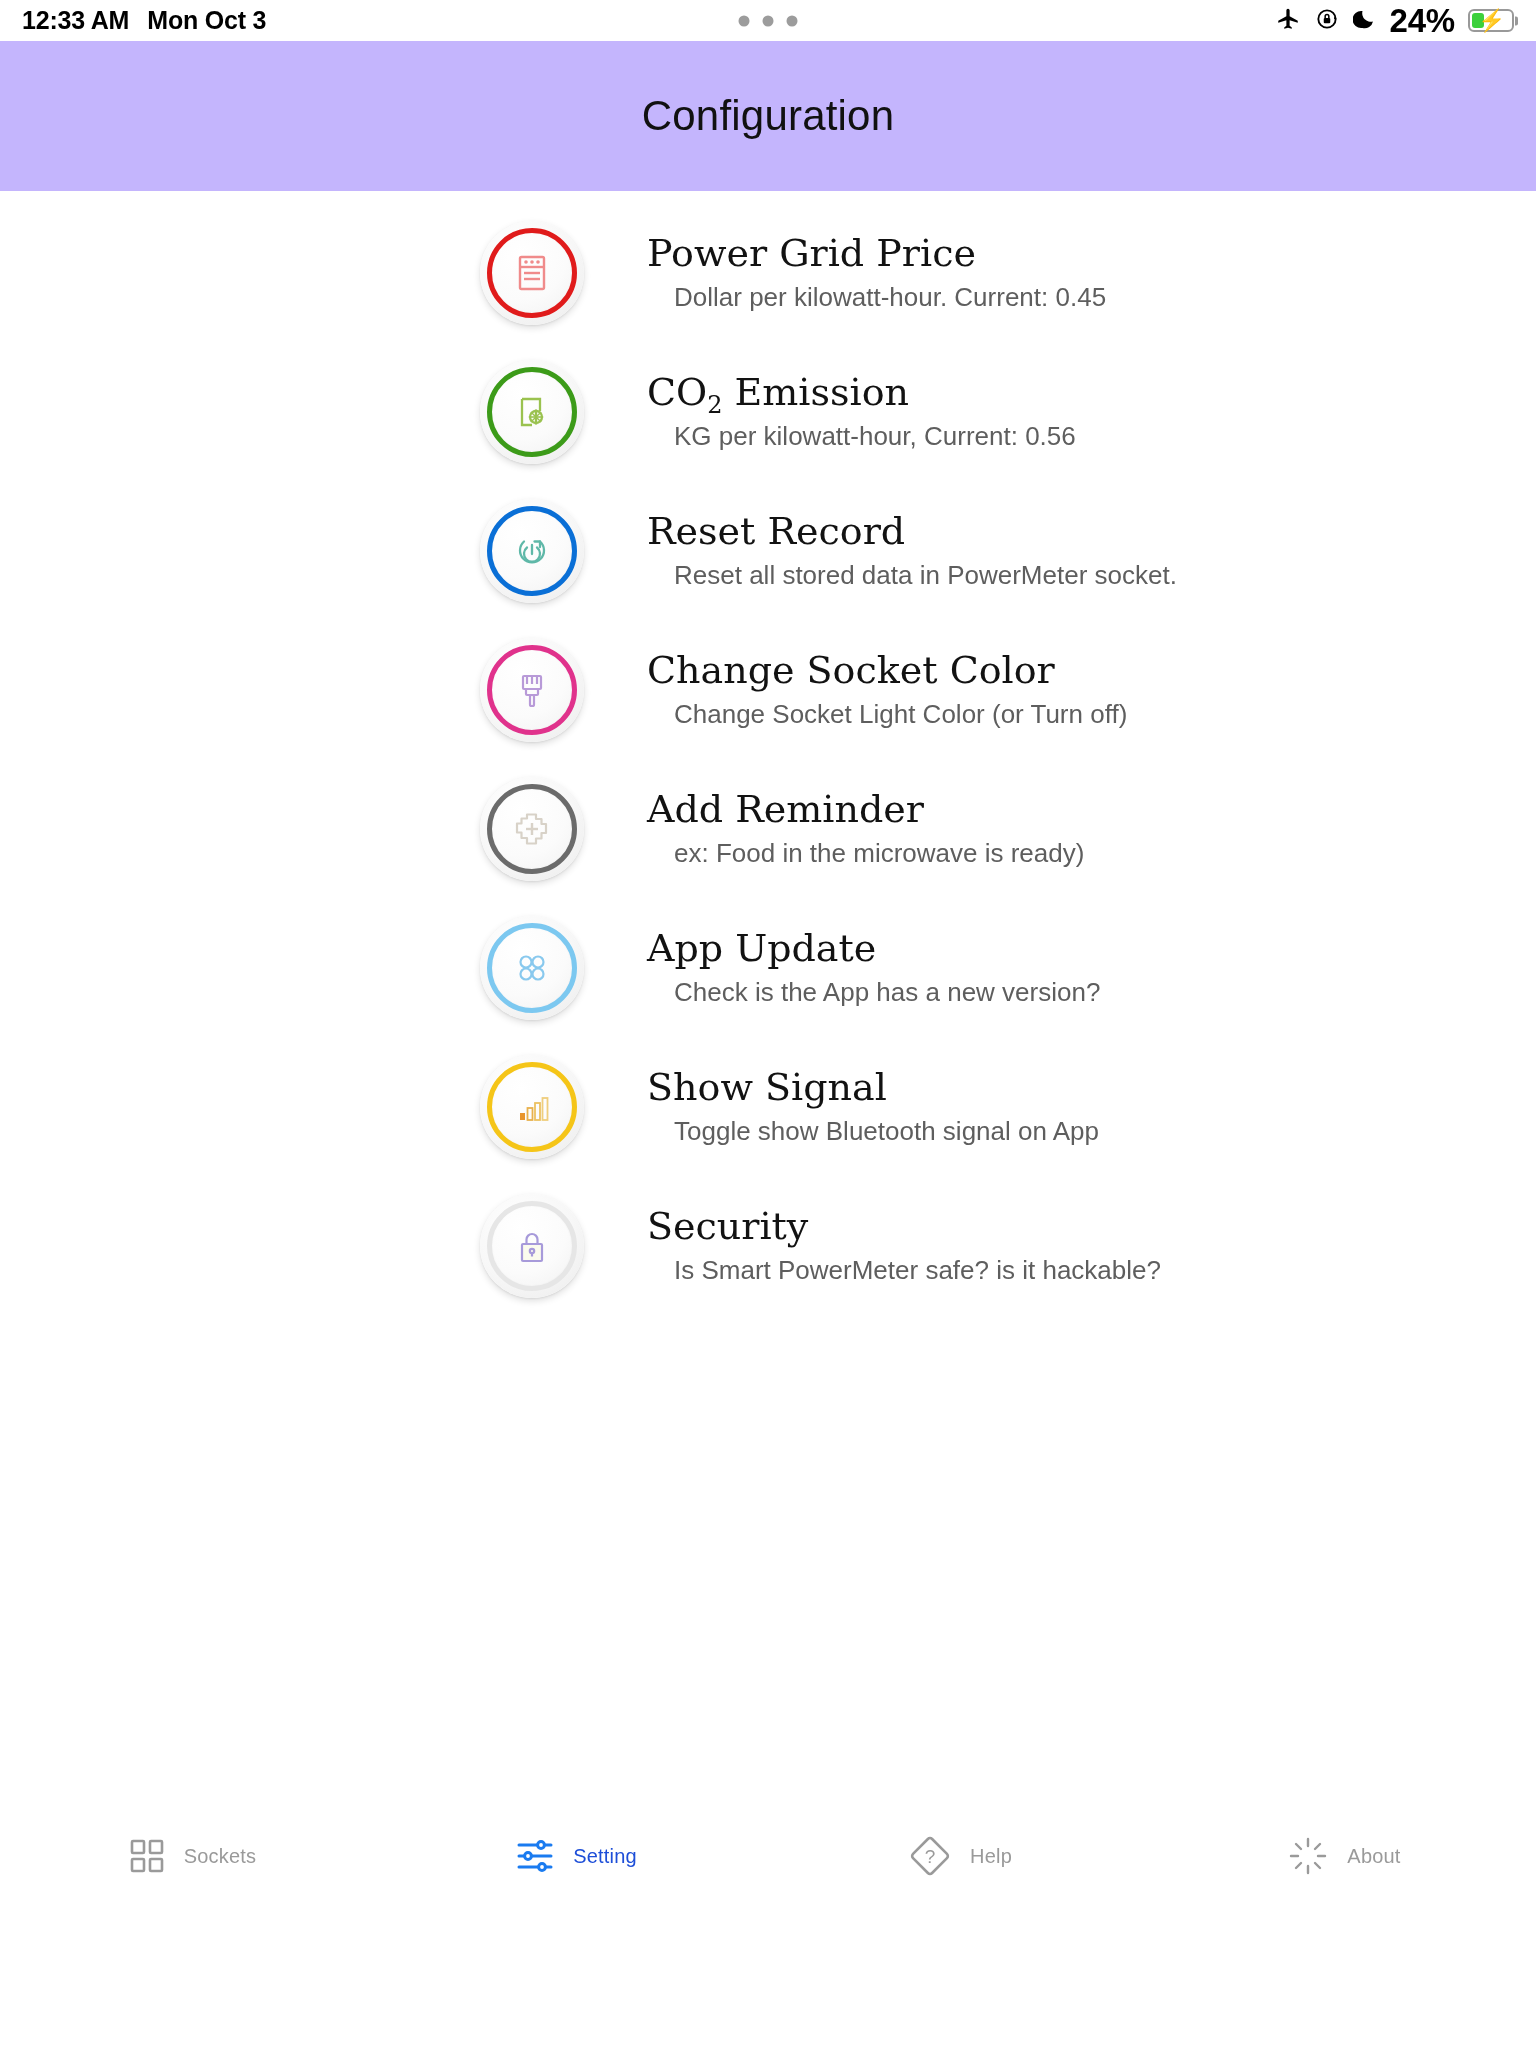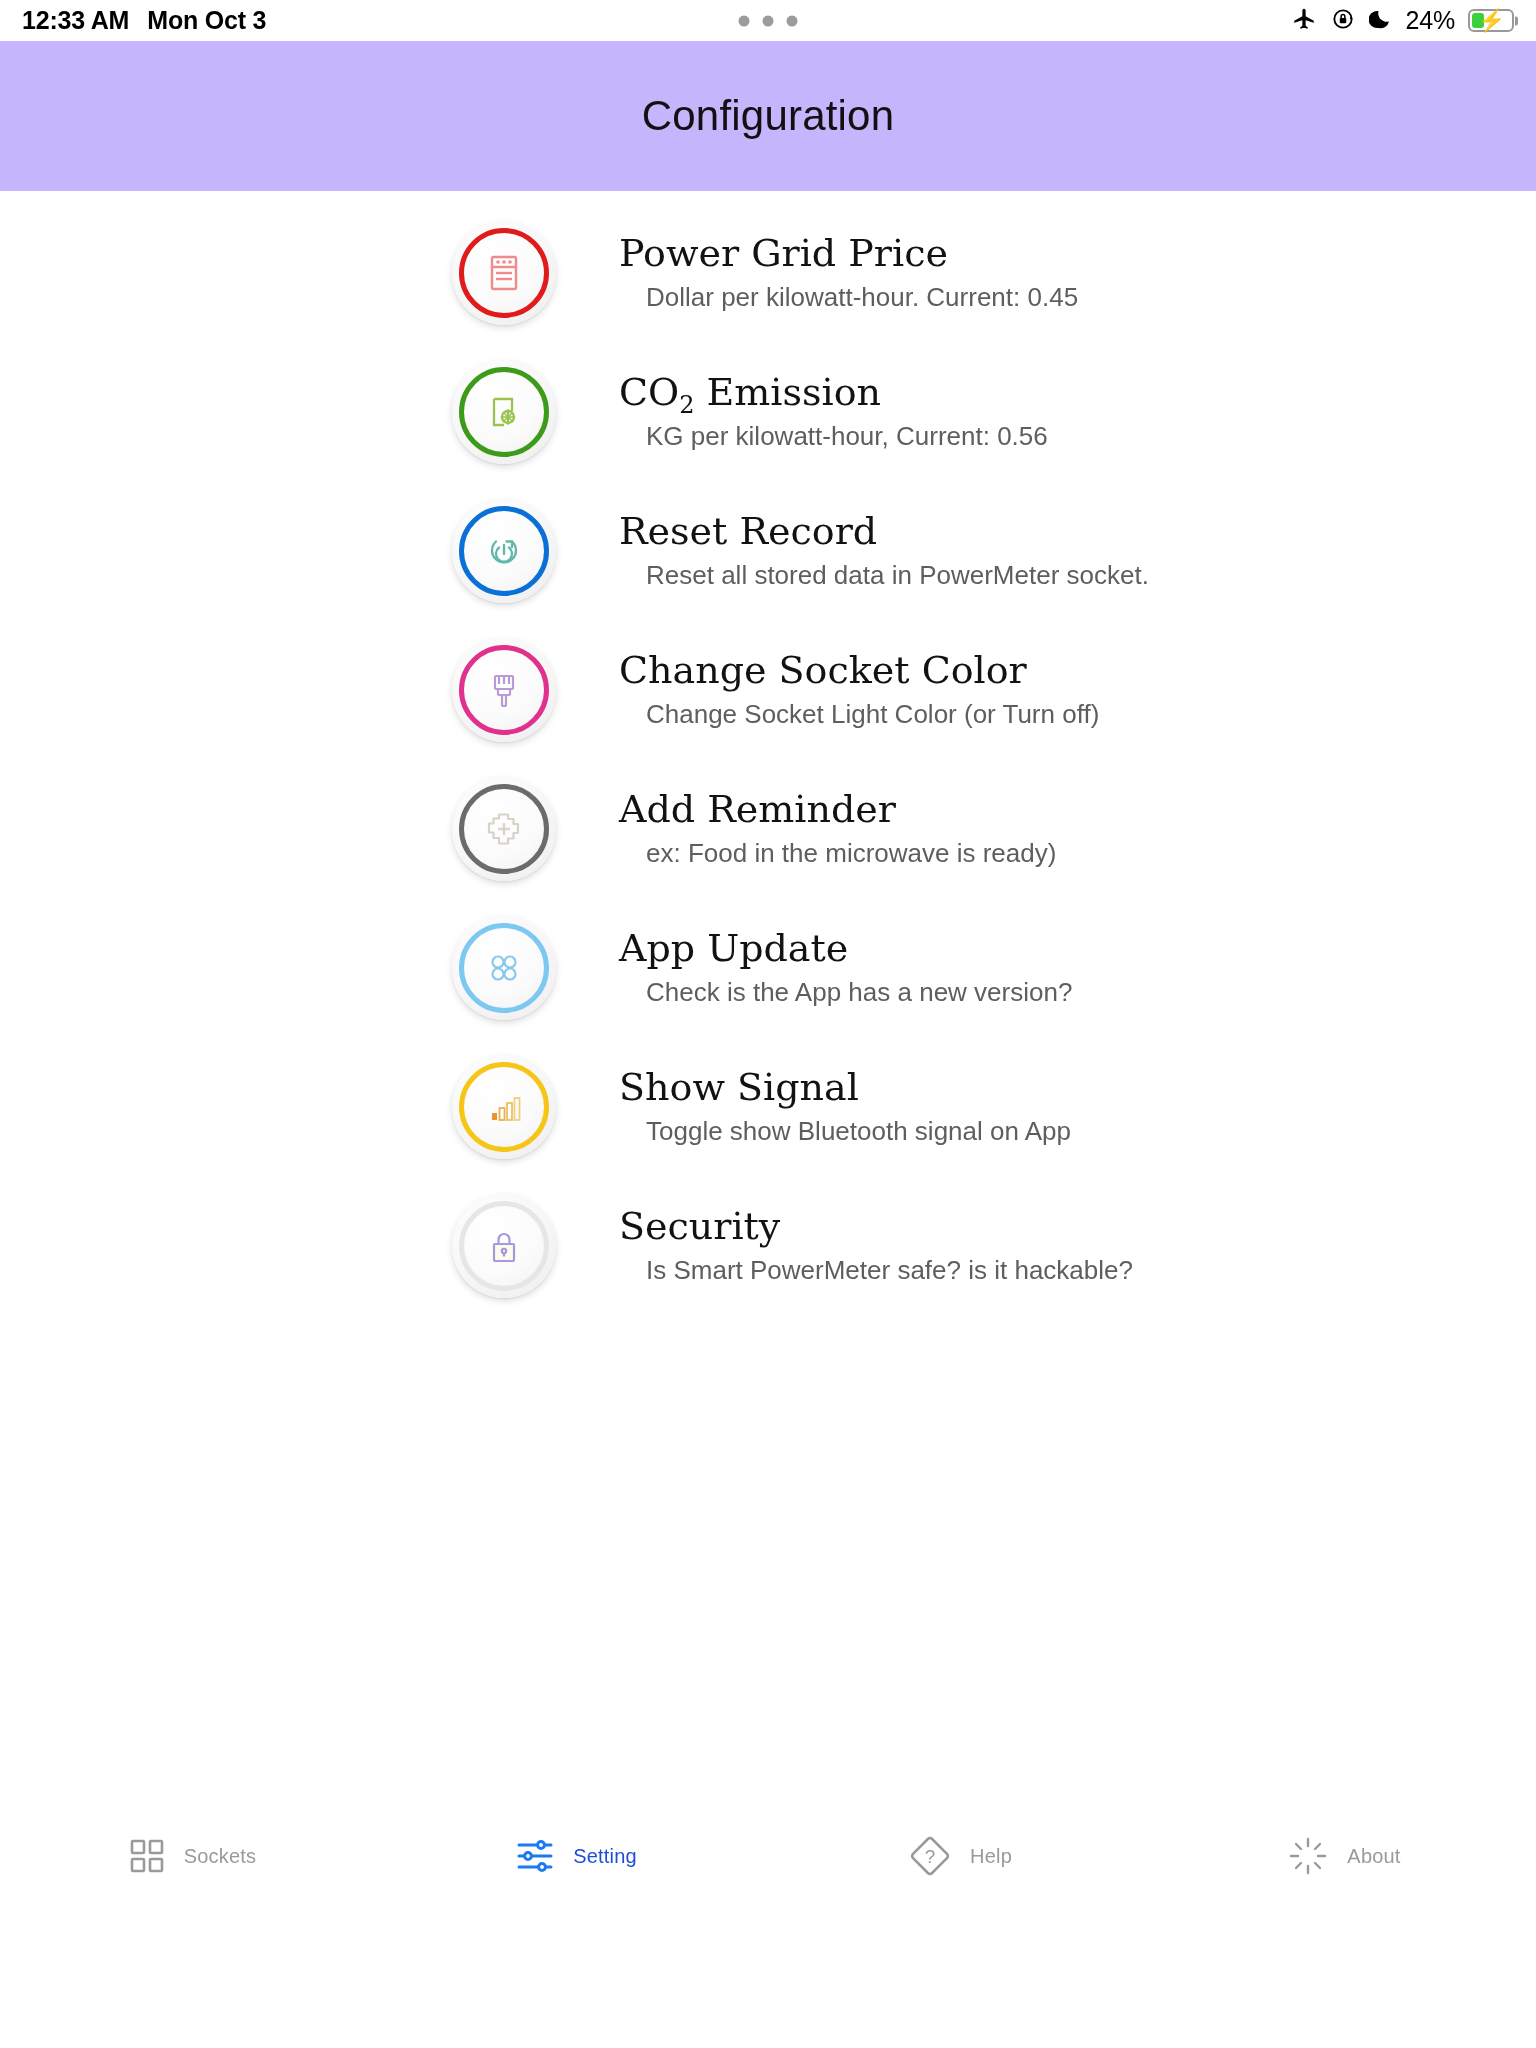--- a/index.html
+++ b/index.html
@@ -46,22 +46,22 @@
     border-radius: 50%;
     background: #9c9c9c;
   }
   .sb-right {
     margin-left: auto;
     display: flex;
     align-items: center;
     gap: 13px;
   }
   .sb-right .pct {
-    font-size: 25px;
-    font-weight: 400;
+    font-size: 33px;
+    font-weight: 700;
     color: #000;
     letter-spacing: -0.2px;
   }
   .batt {
     position: relative;
     width: 46px;
     height: 23px;
     border: 2.5px solid #999;
     border-radius: 6px;
     display: flex;
@@ -113,20 +113,21 @@
 
   
   .content {
     position: relative;
     height: calc(2048px - 41px - 150px - 128px);
     background: #ffffff;
     padding-top: 12px;
   }
   .list {
     width: 100%;
+    padding-left: 28px;
   }
   .row {
     display: flex;
     align-items: center;
     height: 139px;
     padding-left: 452px;
   }
   .badge {
     position: relative;
     width: 104px;

